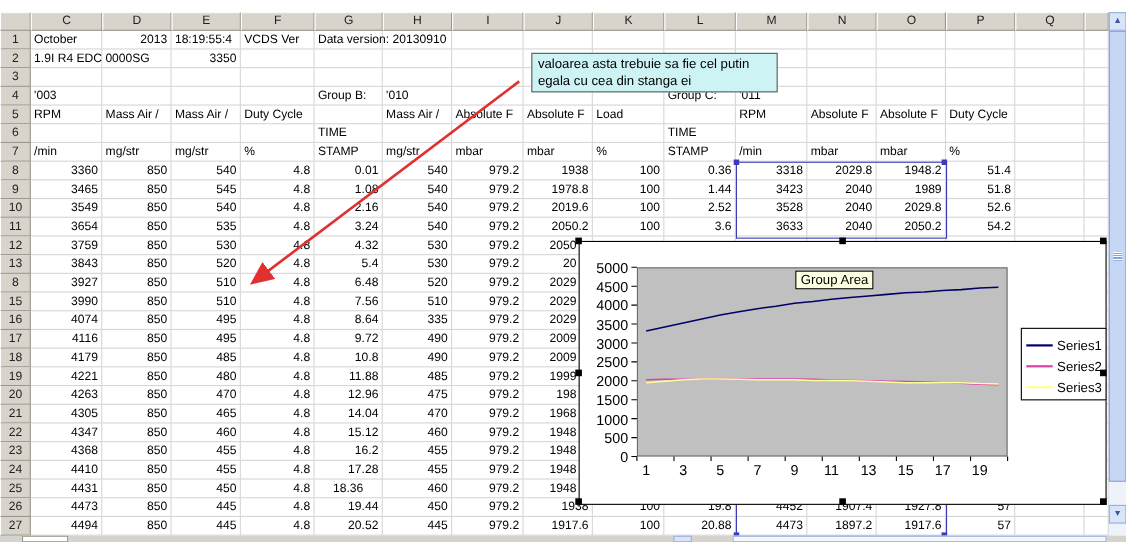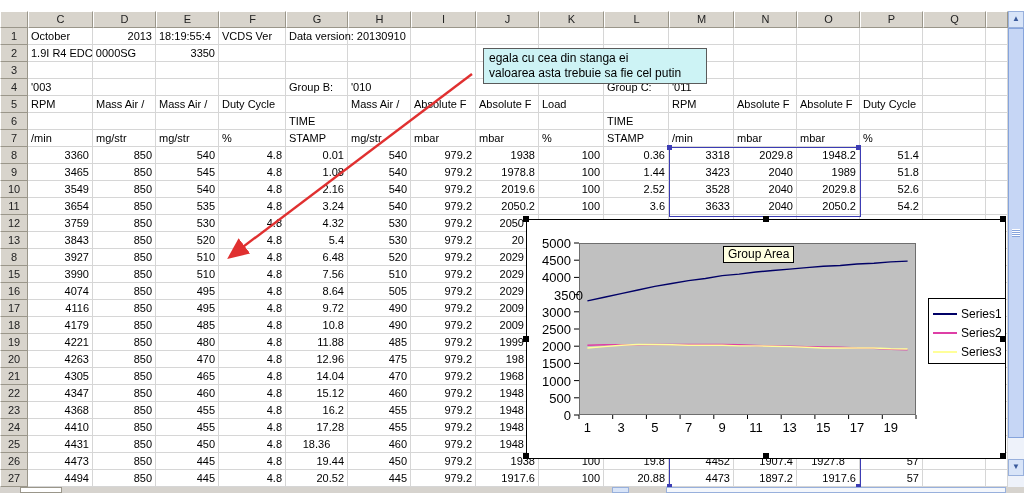--- a/index.html
+++ b/index.html
@@ -386,21 +386,21 @@
         <div class="cell" style="width: 63px;"></div>
         <div class="cell" style="width: 22px;"></div>
       </div>
       <div class="grow">
         <div class="rhead">16</div>
         <div class="cell num" style="width: 65px;">4074</div>
         <div class="cell num" style="width: 63px;">850</div>
         <div class="cell num" style="width: 63px;">495</div>
         <div class="cell num" style="width: 67px;">4.8</div>
         <div class="cell num" style="width: 62px;">8.64</div>
-        <div class="cell num" style="width: 63px;">505</div>
+        <div class="cell num" style="width: 63px;">335</div>
         <div class="cell num" style="width: 65px;">979.2</div>
         <div class="cell num jcov spill" style="width: 63px;">2029</div>
         <div class="cell" style="width: 65px;"></div>
         <div class="cell" style="width: 65px;"></div>
         <div class="cell" style="width: 65px;"></div>
         <div class="cell" style="width: 63px;"></div>
         <div class="cell" style="width: 63px;"></div>
         <div class="cell" style="width: 63px;"></div>
         <div class="cell" style="width: 63px;"></div>
         <div class="cell" style="width: 22px;"></div>
@@ -583,21 +583,21 @@
         <div class="cell num" style="width: 63px;">445</div>
         <div class="cell num" style="width: 67px;">4.8</div>
         <div class="cell num" style="width: 62px;">19.44</div>
         <div class="cell num" style="width: 63px;">450</div>
         <div class="cell num" style="width: 65px;">979.2</div>
         <div class="cell num" style="width: 63px;">1938</div>
         <div class="cell num" style="width: 65px;">100</div>
         <div class="cell num" style="width: 65px;">19.8</div>
         <div class="cell num" style="width: 65px;">4452</div>
         <div class="cell num" style="width: 63px;">1907.4</div>
-        <div class="cell num" style="width: 63px; text-align: center;">1927.8</div>
+        <div class="cell num" style="width: 63px;">1927.8</div>
         <div class="cell num spill" style="width: 63px;">57</div>
         <div class="cell" style="width: 63px;"></div>
         <div class="cell" style="width: 22px;"></div>
       </div>
       <div class="grow">
         <div class="rhead">27</div>
         <div class="cell num" style="width: 65px;">4494</div>
         <div class="cell num" style="width: 63px;">850</div>
         <div class="cell num" style="width: 63px;">445</div>
         <div class="cell num" style="width: 67px;">4.8</div>
@@ -667,21 +667,21 @@
           <div class="llabel">Series3</div>
         </div>
       </div>
   <div class="ylab" style="left: 0px; top: 188px;">0</div>
       <div class="ylab" style="left: 0px; top: 170.8px;">500</div>
       <div class="ylab" style="left: 0px; top: 153.6px;">1000</div>
       <div class="ylab" style="left: 0px; top: 136.4px;">1500</div>
       <div class="ylab" style="left: 0px; top: 119.2px;">2000</div>
       <div class="ylab" style="left: 0px; top: 102px;">2500</div>
       <div class="ylab" style="left: 0px; top: 84.8px;">3000</div>
-      <div class="ylab" style="left: 12px; top: 67.6px;">3500</div>
+      <div class="ylab" style="left: 0px; top: 67.6px;">3500</div>
       <div class="ylab" style="left: 0px; top: 50.4px;">4000</div>
       <div class="ylab" style="left: 0px; top: 33.2px;">4500</div>
       <div class="ylab" style="left: 0px; top: 16px;">5000</div>
       <div class="xlab" style="left: 48.425px;">1</div>
       <div class="xlab" style="left: 82.125px;">3</div>
       <div class="xlab" style="left: 115.825px;">5</div>
       <div class="xlab" style="left: 149.525px;">7</div>
       <div class="xlab" style="left: 183.225px;">9</div>
       <div class="xlab" style="left: 216.925px;">11</div>
       <div class="xlab" style="left: 250.625px;">13</div>
@@ -693,22 +693,22 @@
   <div class="handle" style="left:523px;top:216px;"></div>
   <div class="handle" style="left:763px;top:216px;"></div>
   <div class="handle" style="left:1000px;top:216px;"></div>
   <div class="handle" style="left:523px;top:336px;"></div>
   <div class="handle" style="left:1000px;top:336px;"></div>
   <div class="handle" style="left:523px;top:453px;"></div>
   <div class="handle" style="left:763px;top:453px;"></div>
   <div class="handle" style="left:1000px;top:453px;"></div>
 
   <div id="comment">
+    <div>valoarea asta trebuie sa fie cel putin</div>
     <div>egala cu cea din stanga ei</div>
-    <div>valoarea asta trebuie sa fie cel putin</div>
   </div>
 
   <svg id="arrowsvg">
     <defs>
       <marker id="ah" markerWidth="9" markerHeight="8" refX="7" refY="4" orient="auto">
         <path d="M0,0 L9,4 L0,8 z" fill="#e03030"></path>
       </marker>
     </defs>
     <line x1="472" y1="74" x2="231" y2="256" stroke="#e03030" stroke-width="2.4" marker-end="url(#ah)"></line>
   </svg>

